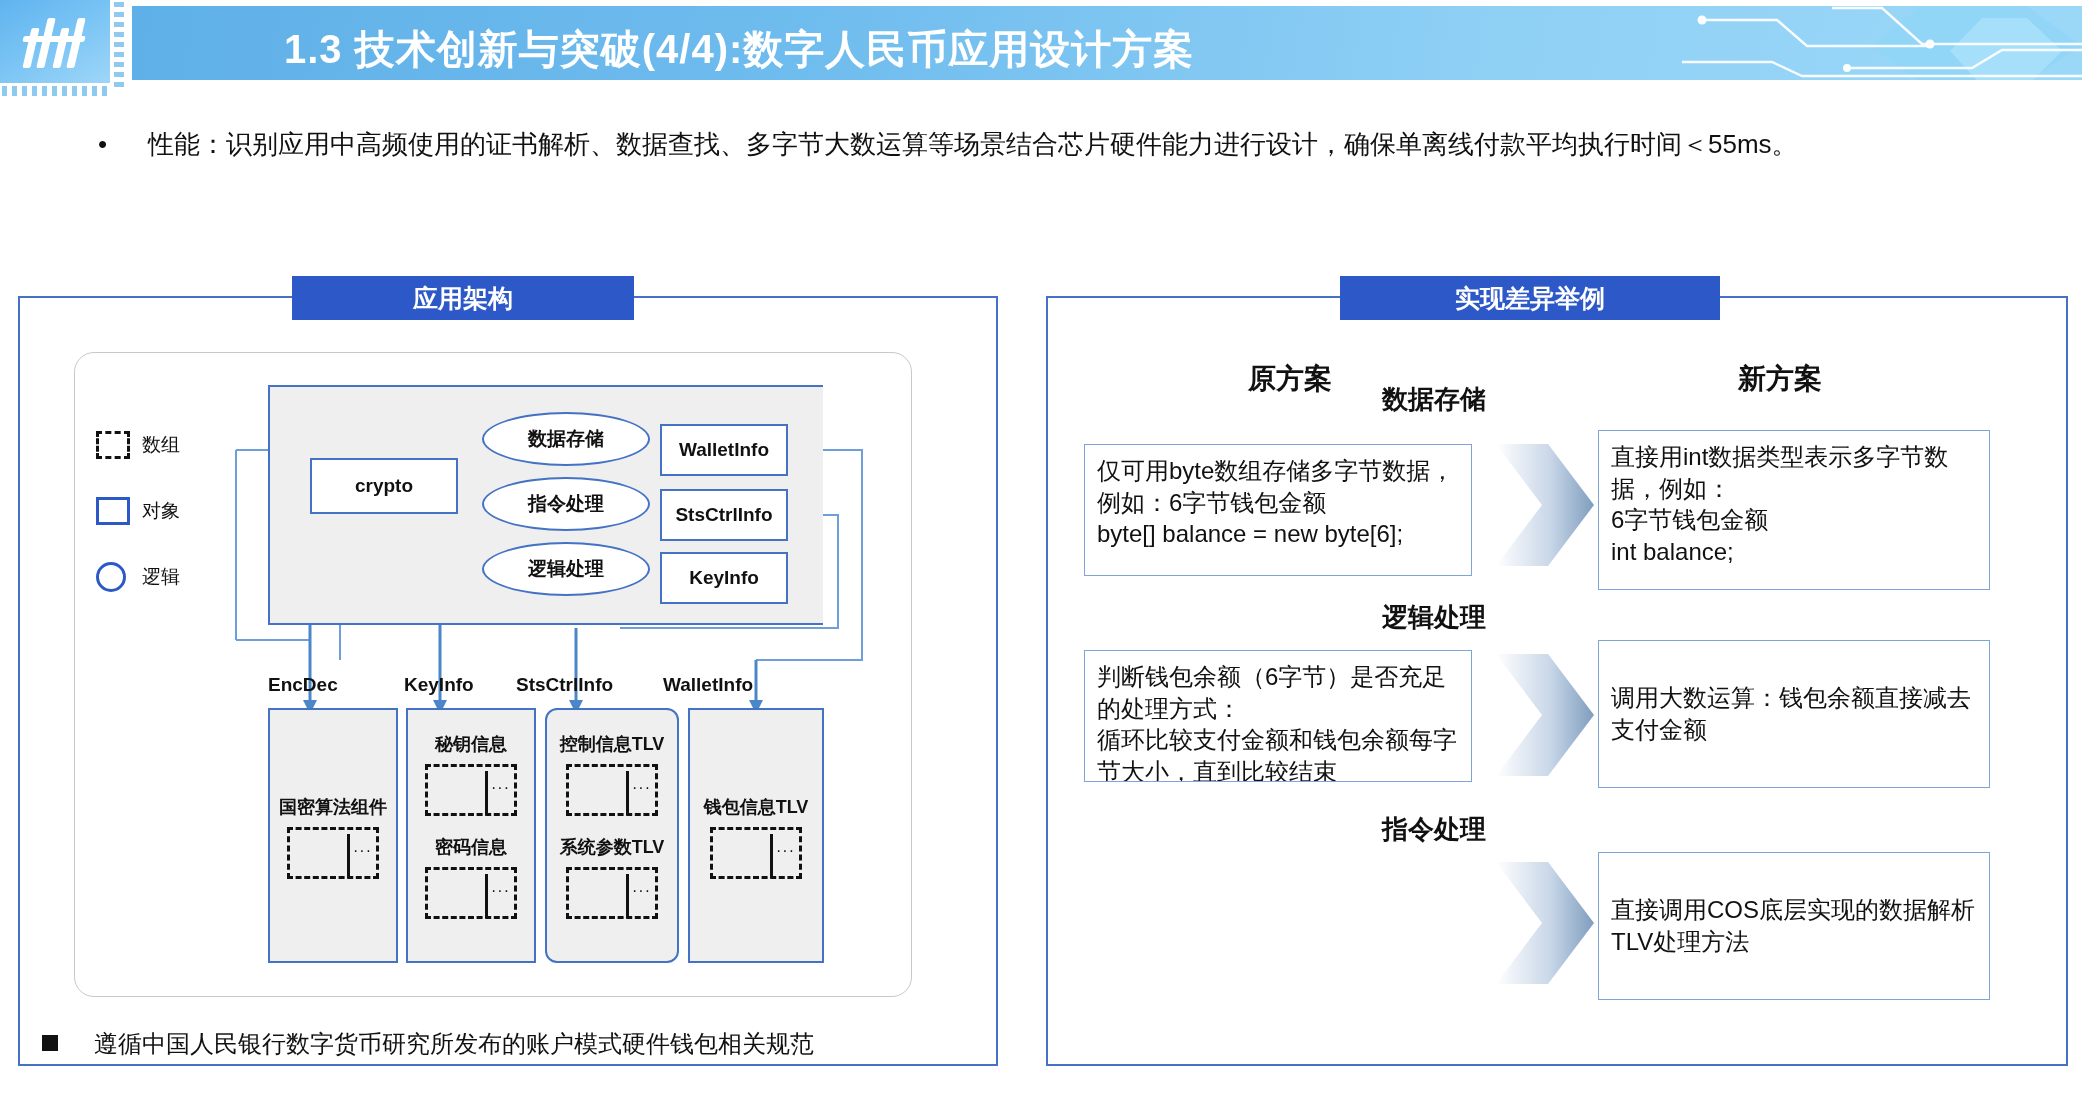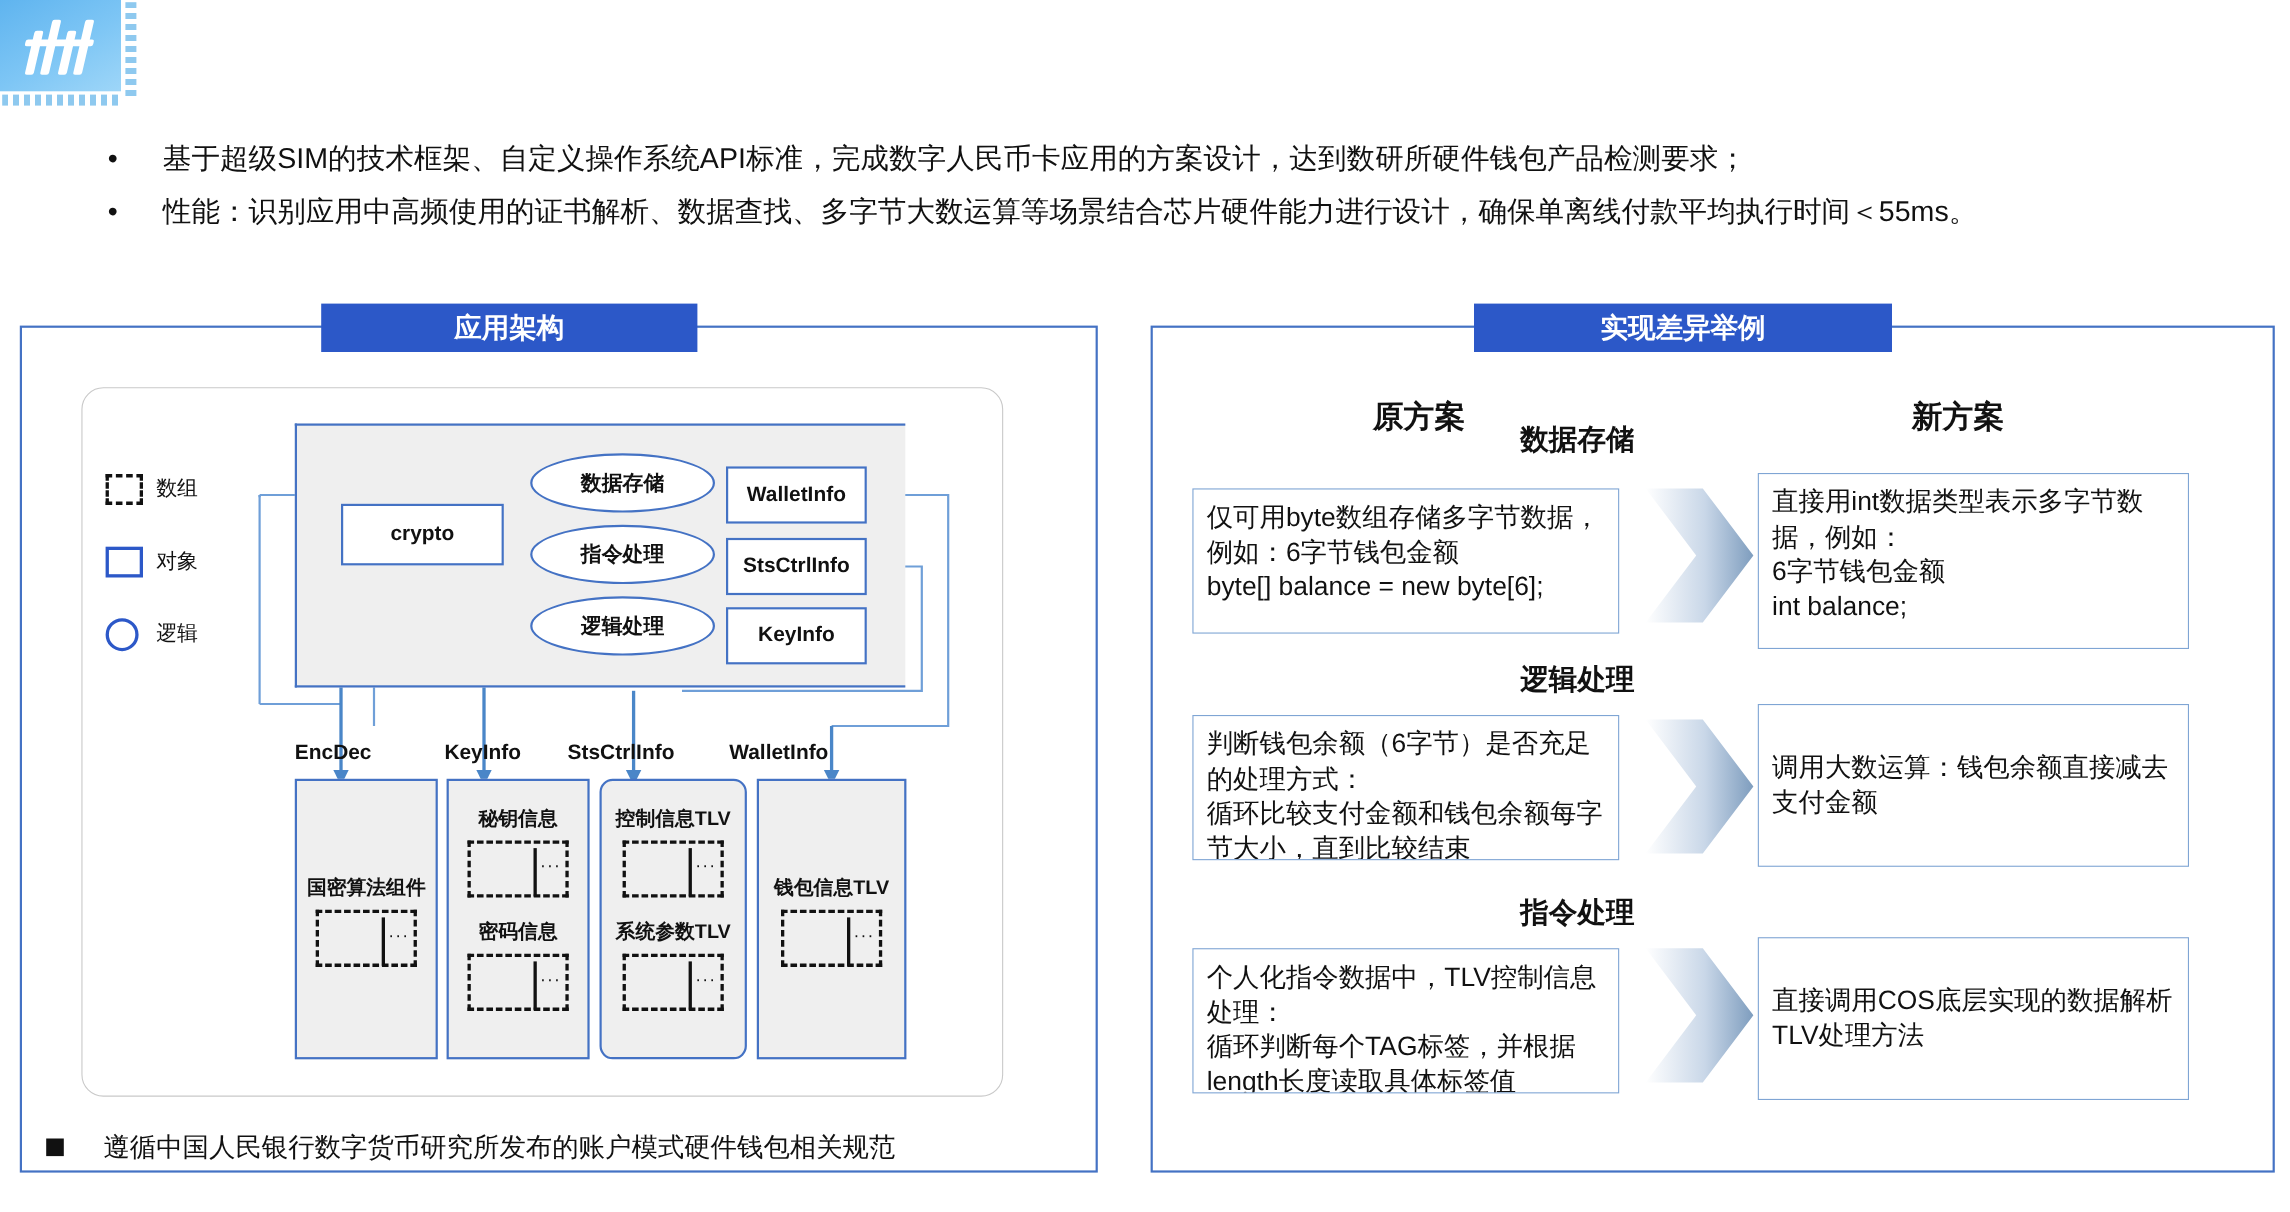--- a/index.html
+++ b/index.html
@@ -124,24 +124,42 @@
         <i class="bar"></i>
           <i class="s1"></i>
           <i class="s2"></i>
           <i class="s3"></i>
           <i class="s4"></i>
       </div>
     </div>
     <div class="dot-col"></div>
     <div class="dot-row"></div>
 
+    <div class="title-bar">
+      <svg class="deco" viewBox="0 0 400 74" preserveAspectRatio="none">
+        <rect x="0" y="0" width="400" height="74" fill="none"></rect>
+        <polygon points="250,-10 330,-10 400,40 330,84 250,84 190,40" fill="#8fd4f7" opacity="0.75"></polygon>
+        <polygon points="300,12 345,12 380,45 345,80 300,80 268,45" fill="#a9e0fa" opacity="0.9"></polygon>
+        <g stroke="#ffffff" stroke-width="2.4" fill="none" opacity="0.95">
+          <path d="M20,14 L95,14 L125,40 L250,40"></path>
+          <path d="M150,2 L200,2 L240,38 L400,38"></path>
+          <path d="M165,62 L290,62 L320,44 L400,44"></path>
+          <path d="M0,56 L90,56 L120,70 L400,70"></path>
+        </g>
+        <g fill="#ffffff" opacity="0.98">
+          <circle cx="20" cy="14" r="4.5"></circle>
+            <circle cx="248" cy="38" r="4.5"></circle>
+          <circle cx="165" cy="62" r="4"></circle>
+        </g>
+      </svg>
+      <div class="title-txt">1.3 技术创新与突破(4/4):数字人民币应用设计方案</div>
+    </div>
   </div>
 
   <div class="bullets">
-    <div class="blt">基于超级SIM的技术框架、自定义操作系统API标准，完成数字人民币卡应用的方案设计，达到数研所硬件钱包产品检测要求；</div>
     <div class="blt">性能：识别应用中高频使用的证书解析、数据查找、多字节大数运算等场景结合芯片硬件能力进行设计，确保单离线付款平均执行时间＜55ms。</div>
   </div>
 
   <div class="panel panel-left"></div>
   <div class="panel-title pt-left">应用架构</div>
 
   <div class="arch-card"></div>
 
   <div class="legend">
     <div class="lg-row">
@@ -291,22 +309,20 @@
             <stop offset="55%" stop-color="#c9d7e8"></stop>
           <stop offset="100%" stop-color="#7e9dbe"></stop>
         </linearGradient>
       </defs>
       <polygon points="6,4 58,4 104,65 58,126 6,126 52,65" fill="url(#ag1)"></polygon>
     </svg>
   </div>
   <div class="tbox center" style="left:1598px; top:640px; width:392px; height:148px;">调用大数运算：钱包余额直接减去支付金额</div>
 
   <div class="mid-head" style="left:1382px; top:812px;">指令处理</div>
-  <div class="tbox" style="left:1084px; top:862px; width:388px; height:132px;">个人化指令数据中，TLV控制信息处理：
-循环判断每个TAG标签，并根据length长度读取具体标签值</div>
   <div class="arrow-wrap" style="left:1490px; top:858px;">
     <svg viewBox="0 0 110 130" width="110" height="130">
       <defs>
         <linearGradient id="ag2" x1="0" y1="0" x2="1" y2="0">
           <stop offset="0%" stop-color="#ffffff"></stop>
             <stop offset="55%" stop-color="#c9d7e8"></stop>
           <stop offset="100%" stop-color="#7e9dbe"></stop>
         </linearGradient>
       </defs>
       <polygon points="6,4 58,4 104,65 58,126 6,126 52,65" fill="url(#ag2)"></polygon>

